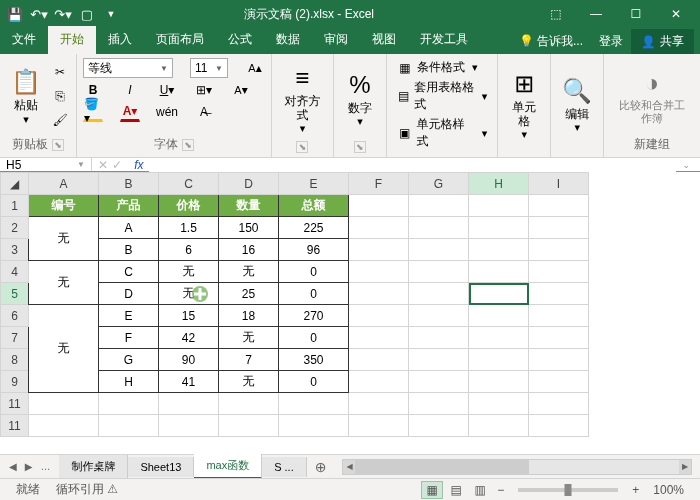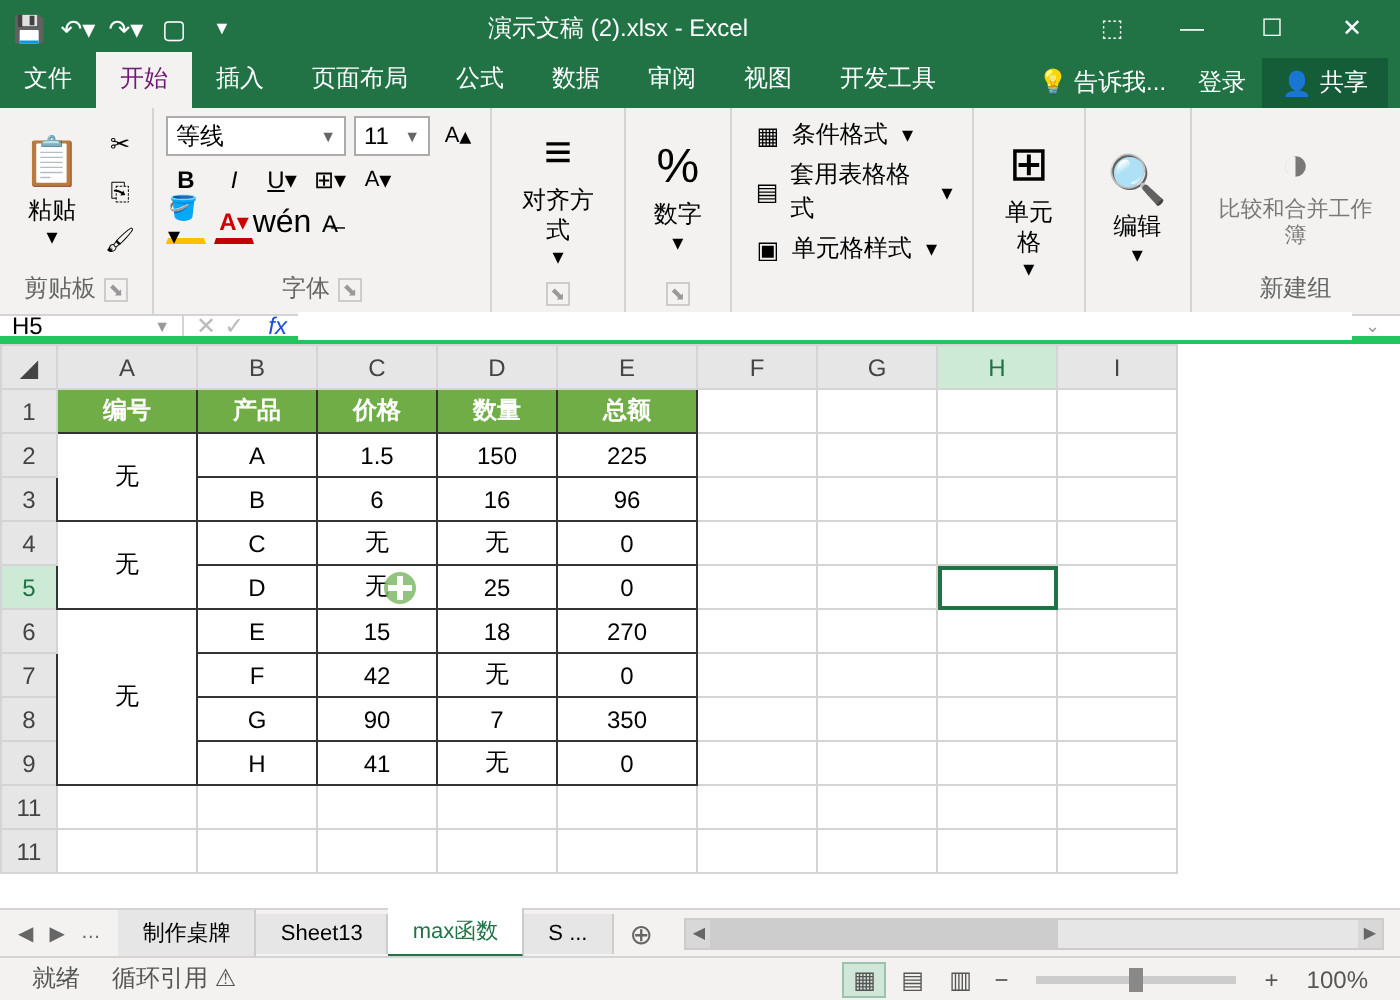--- a/index.html
+++ b/index.html
@@ -5,42 +5,42 @@
 *{box-sizing:border-box;margin:0;padding:0;font-family:"Microsoft YaHei",Arial,sans-serif;font-size:12px;user-select:none}
 body{background:#fff;width:700px;height:500px;overflow:hidden;display:flex;flex-direction:column}
 .titlebar{background:#217346;height:28px;display:flex;align-items:center;color:#fff;padding:0 4px}
 .titlebar .qat{display:flex;gap:2px;align-items:center}
 .titlebar .qat .qbtn{width:22px;height:22px;display:flex;align-items:center;justify-content:center;color:#fff;font-size:13px}
 .titlebar .ttl{flex:1;text-align:center;font-size:12px;padding-right:40px}
 .titlebar .winctl{display:flex;gap:0}
 .titlebar .winctl div{width:40px;height:28px;display:flex;align-items:center;justify-content:center}
 .tabs{background:#217346;height:26px;display:flex;align-items:flex-end;color:#fff}
 .tabs .tab{padding:5px 12px 6px;font-size:12px;cursor:pointer}
-.tabs .tab.active{background:#f3f2f1;color:#701a75}
+.tabs .tab.active{background:#f3f2f1;color:#4d7c0f}
 .tabs .spacer{flex:1}
 .tabs .right{display:flex;align-items:center;margin-right:6px}
 .tabs .right .r{padding:4px 8px;font-size:12px}
 .tabs .share{background:#155c39;padding:4px 10px;display:flex;align-items:center;gap:4px}
 .ribbon{background:#f3f2f1;border-bottom:1px solid #d4d4d4;height:104px;display:flex}
 .rgroup{border-right:1px solid #d4d4d4;padding:4px 6px;display:flex;flex-direction:column}
 .rgroup .body{flex:1;display:flex;gap:4px}
 .rgroup .lbl{text-align:center;font-size:11px;color:#666;padding-top:2px;display:flex;justify-content:center;align-items:center;gap:4px}
 .rgroup .lbl .dlaunch{font-size:9px;color:#999;border:1px solid #ccc;width:12px;height:12px;display:flex;align-items:center;justify-content:center}
 .bigbtn{display:flex;flex-direction:column;align-items:center;justify-content:center;padding:2px 4px;min-width:40px}
 .bigbtn .ic{width:32px;height:32px;display:flex;align-items:center;justify-content:center;font-size:24px}
 .bigbtn .tx{font-size:11px;text-align:center;line-height:1.2}
 .fontgrp{display:flex;flex-direction:column;gap:2px}
-.fontrow{display:flex;gap:4px;align-items:flex-end}
+.fontrow{display:flex;gap:17px;align-items:flex-end}
 .combo{background:#fff;border:1px solid #ababab;height:20px;display:flex;align-items:center;padding:0 4px;font-size:11px}
 .combo .dd{margin-left:auto;font-size:8px;color:#666}
 .fontbtn{width:20px;height:20px;display:flex;align-items:center;justify-content:center;border:1px solid transparent}
 .stylecol{display:flex;flex-direction:column;gap:1px}
 .stylerow{display:flex;align-items:center;gap:4px;padding:1px 4px;font-size:11px}
 .stylerow .sic{width:16px;height:16px;display:flex;align-items:center;justify-content:center}
-.namebox-row{background:#fff;height:14px;display:flex;align-items:center;border-bottom:4px solid #22c55e}
+.namebox-row{background:#fff;height:14px;display:flex;align-items:center;border-bottom:1px solid #22c55e}
 .namebox{width:92px;border-right:1px solid #d4d4d4;padding:0 6px;height:100%;display:flex;align-items:center;font-size:12px}
 .namebox .dd{margin-left:auto;font-size:8px;color:#999}
 .fxbtns{display:flex;gap:4px;padding:0 6px;color:#bbb}
 .fxbar{flex:1;padding:0 6px;display:flex;align-items:center;gap:6px}
 .fxbar .fx{font-style:italic;color:#1d4ed8}
 .fxbar .expand{margin-left:auto;margin-right:4px;color:#999;font-size:9px}
 .gridwrap{flex:1;overflow:auto;position:relative;background:#fff}
 .sheet{border-collapse:collapse;table-layout:fixed}
 .sheet th,.sheet td{border:1px solid #d4d4d4;font-size:12px;text-align:center;height:22px;overflow:hidden;white-space:nowrap}
 .sheet th{background:#e6e6e6;font-weight:normal;color:#444}
@@ -149,21 +149,21 @@
         <div class="fontbtn">
               <i>I</i>
             </div>
         <div class="fontbtn"><u>U</u>▾</div>
         <div class="fontbtn">⊞▾</div>
         <div class="fontbtn" style="font-size:11px">A<sup>▾</sup></div>
       </div>
       <div class="fontrow">
         <div class="fontbtn" style="border-bottom:3px solid #ffc000">🪣▾</div>
         <div class="fontbtn" style="border-bottom:3px solid #c00000;color:#c00"><b>A</b>▾</div>
-        <div class="fontbtn" style="font-size:16px">wén</div>
+        <div class="fontbtn" style="font-size:12px">wén</div>
         <div class="fontbtn">A̶</div>
       </div>
     </div>
       </div>
     <div class="lbl">
         <span>字体</span>
         <span class="dlaunch">⬊</span>
       </div>
   </div>
 

